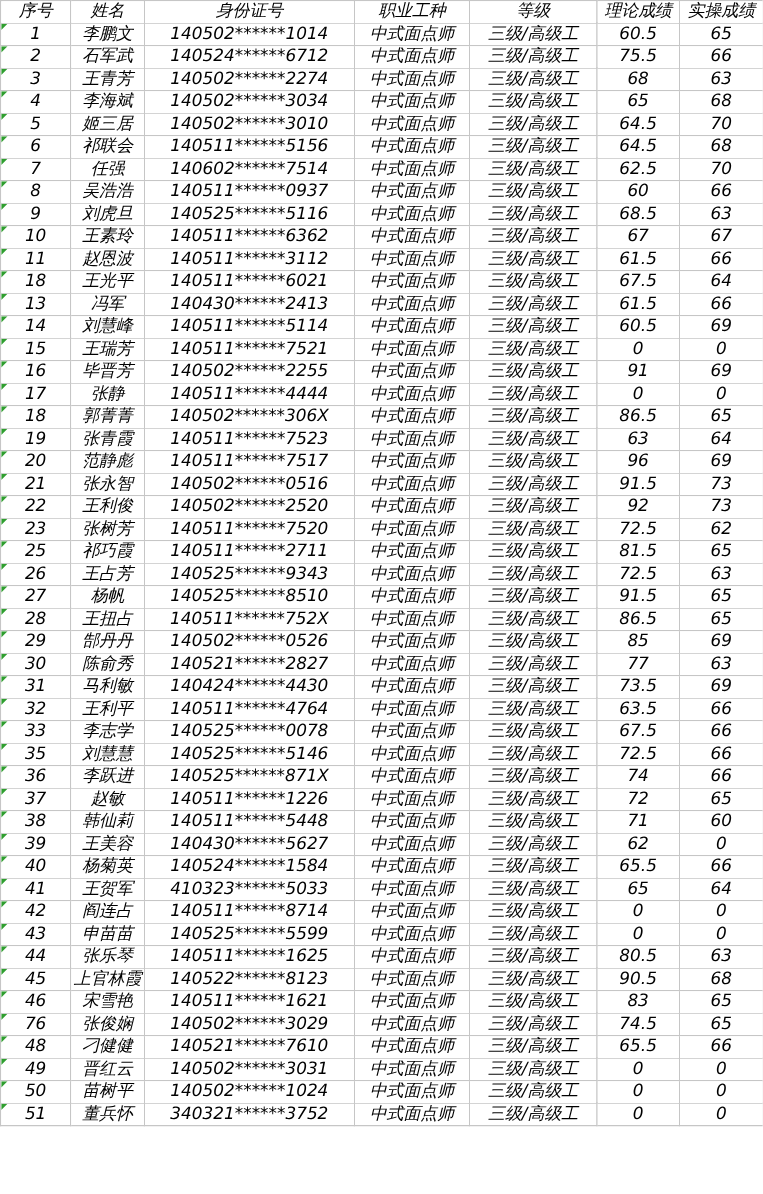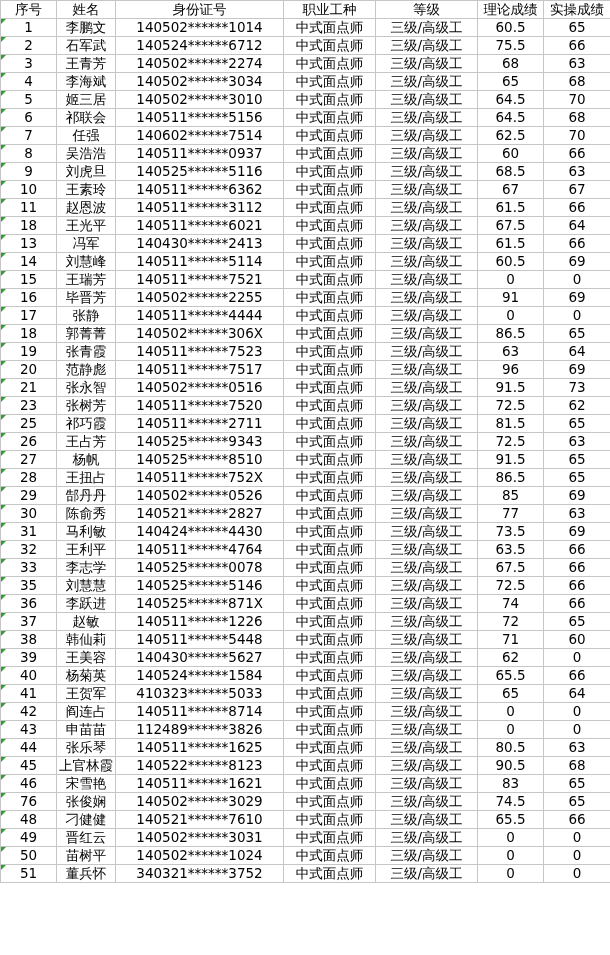--- a/index.html
+++ b/index.html
@@ -7,21 +7,21 @@
     --tri: #2f9e2f;
     --ink: #000000;
     --bg: #ffffff;
   }
   html,body{margin:0;padding:0;}
   body{
     width:610px;height:955px;overflow:hidden;background:var(--bg);
     font-family:"DejaVu Sans", sans-serif;color:var(--ink);
   }
   table.sheet{
-    border-collapse:collapse;table-layout:fixed;width:610px;
+    border-collapse:collapse;table-layout:fixed;width:610px;font-style:italic;
   }
   table.sheet td{
     height:17px;
     border:1px solid var(--grid);
     text-align:center;vertical-align:middle;
     font-size:13.5px;line-height:17px;
     padding:0;margin:0;
     white-space:nowrap;overflow:hidden;
     position:relative;
     background:var(--bg);
@@ -241,20 +241,29 @@
       <tr>
         <td><span class="tri"></span><span class="cell-text">21</span></td>
         <td><span class="cell-text">张永智</span></td>
         <td><span class="cell-text">140502******0516</span></td>
         <td><span class="cell-text">中式面点师</span></td>
         <td><span class="cell-text">三级/高级工</span></td>
         <td><span class="cell-text">91.5</span></td>
         <td><span class="cell-text">73</span></td>
       </tr>
       <tr>
+        <td><span class="tri"></span><span class="cell-text">22</span></td>
+        <td><span class="cell-text">王利俊</span></td>
+        <td><span class="cell-text">140502******2520</span></td>
+        <td><span class="cell-text">中式面点师</span></td>
+        <td><span class="cell-text">三级/高级工</span></td>
+        <td><span class="cell-text">92</span></td>
+        <td><span class="cell-text">73</span></td>
+      </tr>
+      <tr>
         <td><span class="tri"></span><span class="cell-text">23</span></td>
         <td><span class="cell-text">张树芳</span></td>
         <td><span class="cell-text">140511******7520</span></td>
         <td><span class="cell-text">中式面点师</span></td>
         <td><span class="cell-text">三级/高级工</span></td>
         <td><span class="cell-text">72.5</span></td>
         <td><span class="cell-text">62</span></td>
       </tr>
       <tr>
         <td><span class="tri"></span><span class="cell-text">25</span></td>
@@ -405,21 +414,21 @@
         <td><span class="cell-text">阎连占</span></td>
         <td><span class="cell-text">140511******8714</span></td>
         <td><span class="cell-text">中式面点师</span></td>
         <td><span class="cell-text">三级/高级工</span></td>
         <td><span class="cell-text">0</span></td>
         <td><span class="cell-text">0</span></td>
       </tr>
       <tr>
         <td><span class="tri"></span><span class="cell-text">43</span></td>
         <td><span class="cell-text">申苗苗</span></td>
-        <td><span class="cell-text">112489******3826</span></td>
+        <td><span class="cell-text">140525******5599</span></td>
         <td><span class="cell-text">中式面点师</span></td>
         <td><span class="cell-text">三级/高级工</span></td>
         <td><span class="cell-text">0</span></td>
         <td><span class="cell-text">0</span></td>
       </tr>
       <tr>
         <td><span class="tri"></span><span class="cell-text">44</span></td>
         <td><span class="cell-text">张乐琴</span></td>
         <td><span class="cell-text">140511******1625</span></td>
         <td><span class="cell-text">中式面点师</span></td>

